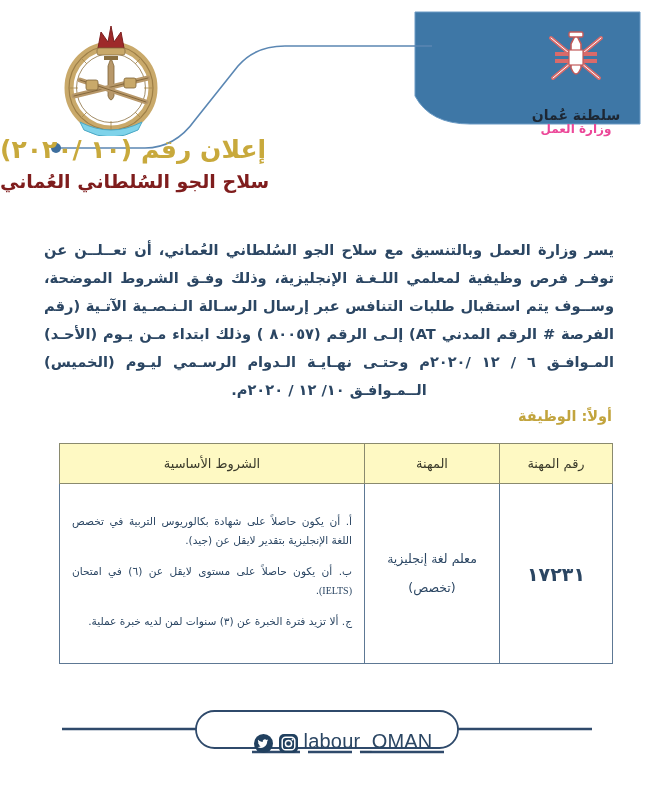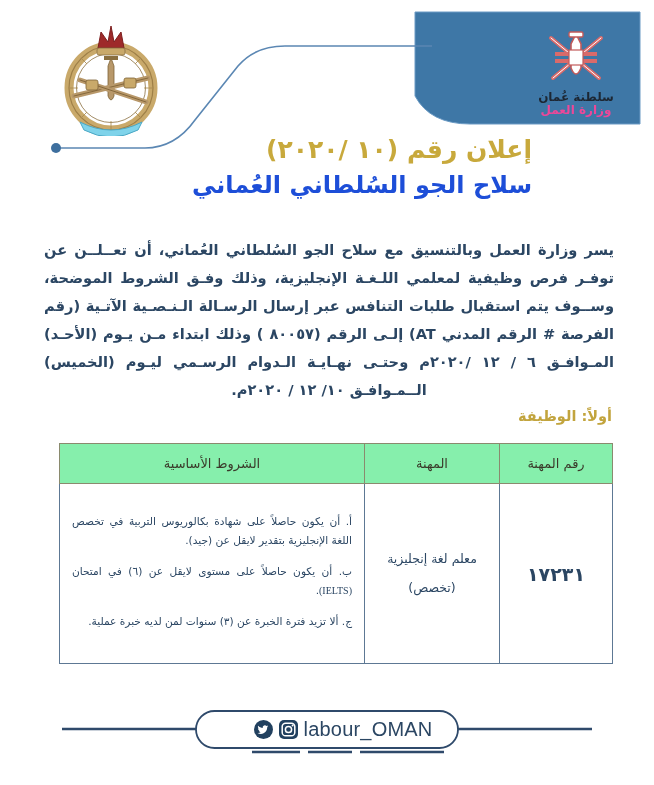--- a/index.html
+++ b/index.html
@@ -39,23 +39,23 @@
     position: absolute;
     left: 520px;
     top: 28px;
     width: 112px;
     text-align: center;
     color: #24303f;
     line-height: 1.0;
   }
   #ministry-emblem-svg { display: block; margin: 0 auto; }
   #ministry-line1 {
-    font-size: 12px;
+    font-size: 14px;
     letter-spacing: .5px;
-    margin-top: 3px;
+    margin-top: 20px;
     font-weight: bold;
     color: #1d2733;
   }
   #ministry-line2 {
     font-size: 12px;
     letter-spacing: .5px;
     margin-top: 1px;
     font-weight: bold;
     color: #ec4899;
   }
@@ -68,34 +68,34 @@
     width: 106px;
     height: 118px;
   }
 
   
   #title-block {
     position: absolute;
     left: 0;
     top: 134px;
     width: 532px;
-    text-align: right;
+    text-align: left;
     direction: rtl;
   }
   #announcement-title {
     font-size: 25px;
     font-weight: bold;
     color: #c8a93c;
     letter-spacing: .3px;
     line-height: 1.25;
   }
   #announcement-subtitle {
-    font-size: 24px;
-    font-weight: bold;
-    color: #1d4ed8;
+    font-size: 19px;
+    font-weight: bold;
+    color: #7f1d1d;
     margin-top: 5px;
     line-height: 1.25;
   }
 
   
   #body-text {
     position: absolute;
     left: 44px;
     top: 236px;
     width: 570px;
@@ -124,21 +124,21 @@
   #jobs-table {
     position: absolute;
     left: 59px;
     top: 443px;
     width: 553px;
     border-collapse: collapse;
     direction: rtl;
     table-layout: fixed;
   }
   #jobs-table th {
-    background: #86efac;
+    background: #fef9c3;
     color: #3a3a2a;
     font-size: 13px;
     font-weight: normal;
     height: 40px;
     border: 1px solid #8a8a6e;
     vertical-align: middle;
     text-align: center;
   }
   #jobs-table td {
     border: 1px solid #5d7894;
@@ -188,21 +188,21 @@
     height: 60px;
   }
   #footer-svg { position: absolute; left: 0; top: 0; }
 
   #footer-handle {
     position: absolute;
     left: 0; top: 0;
     width: 654px;
     height: 48px;
     display: flex;
-    align-items: center;
+    align-items: flex-end;
     justify-content: center;
     gap: 6px;
     pointer-events: none;
     padding-left: 32px;
   }
   #footer-handle .handle-text {
     font-size: 20px;
     color: #2b4663;
     letter-spacing: .2px;
     font-family: "Liberation Sans", sans-serif;

